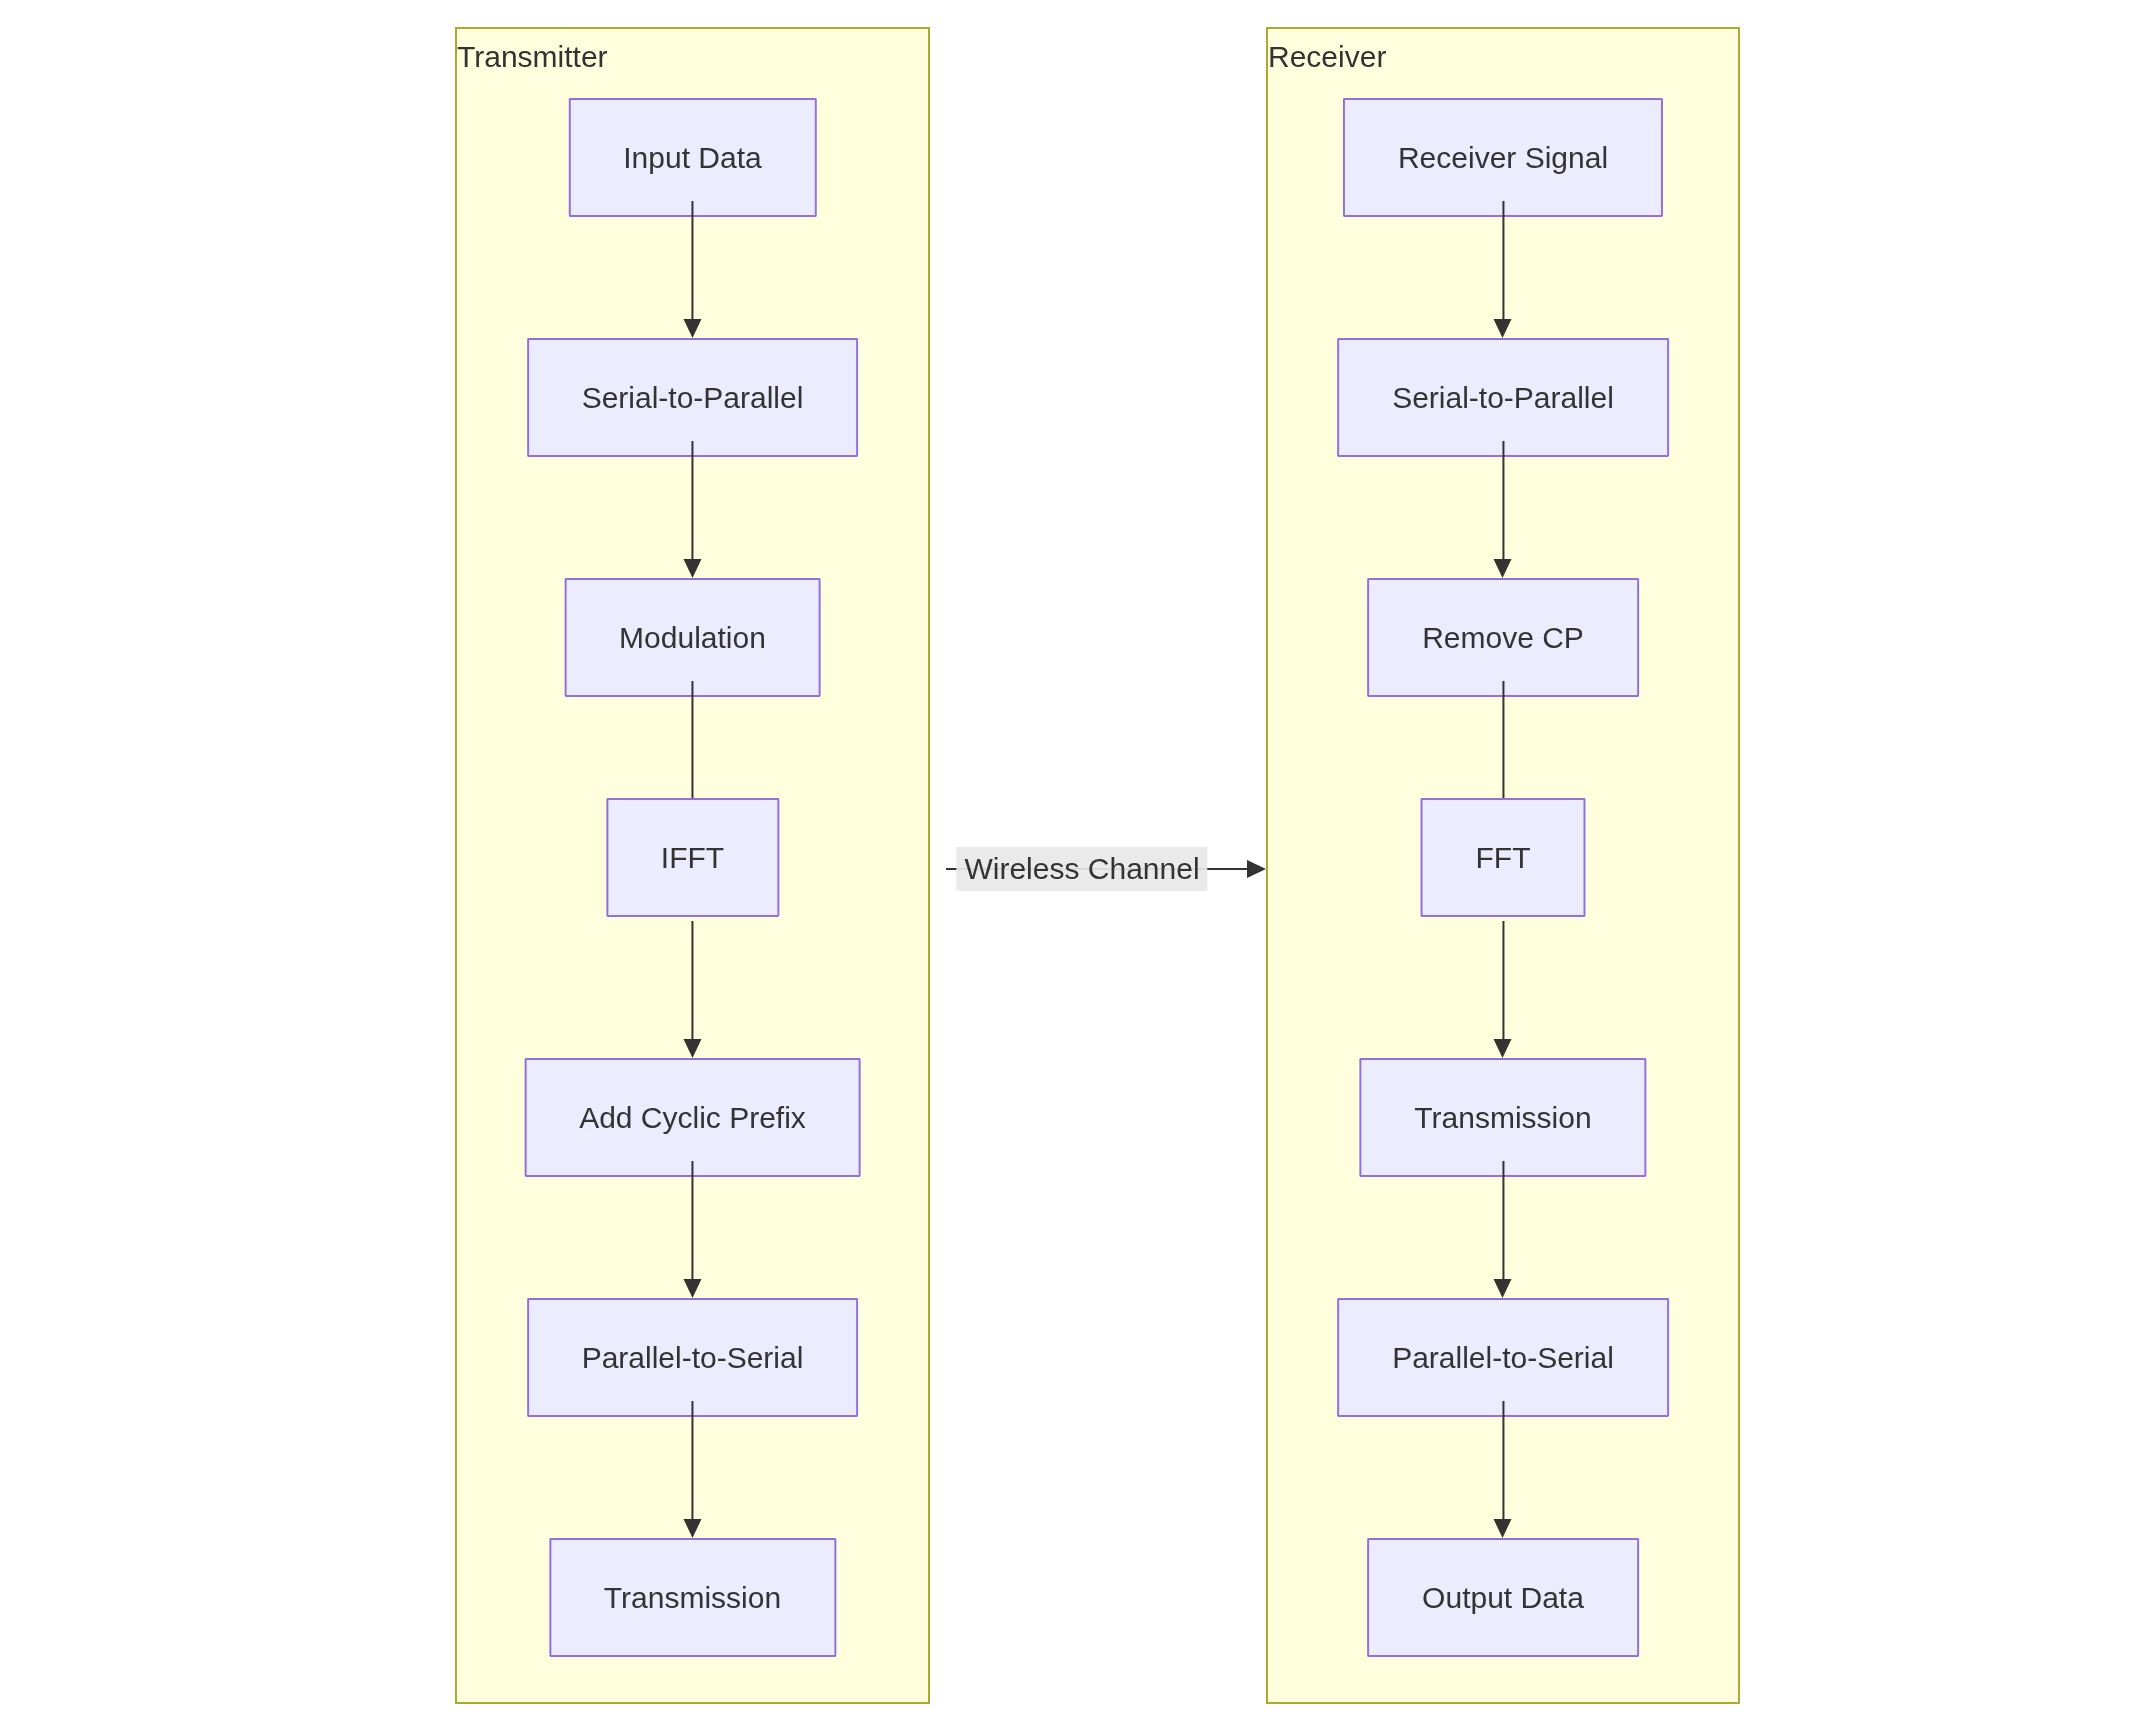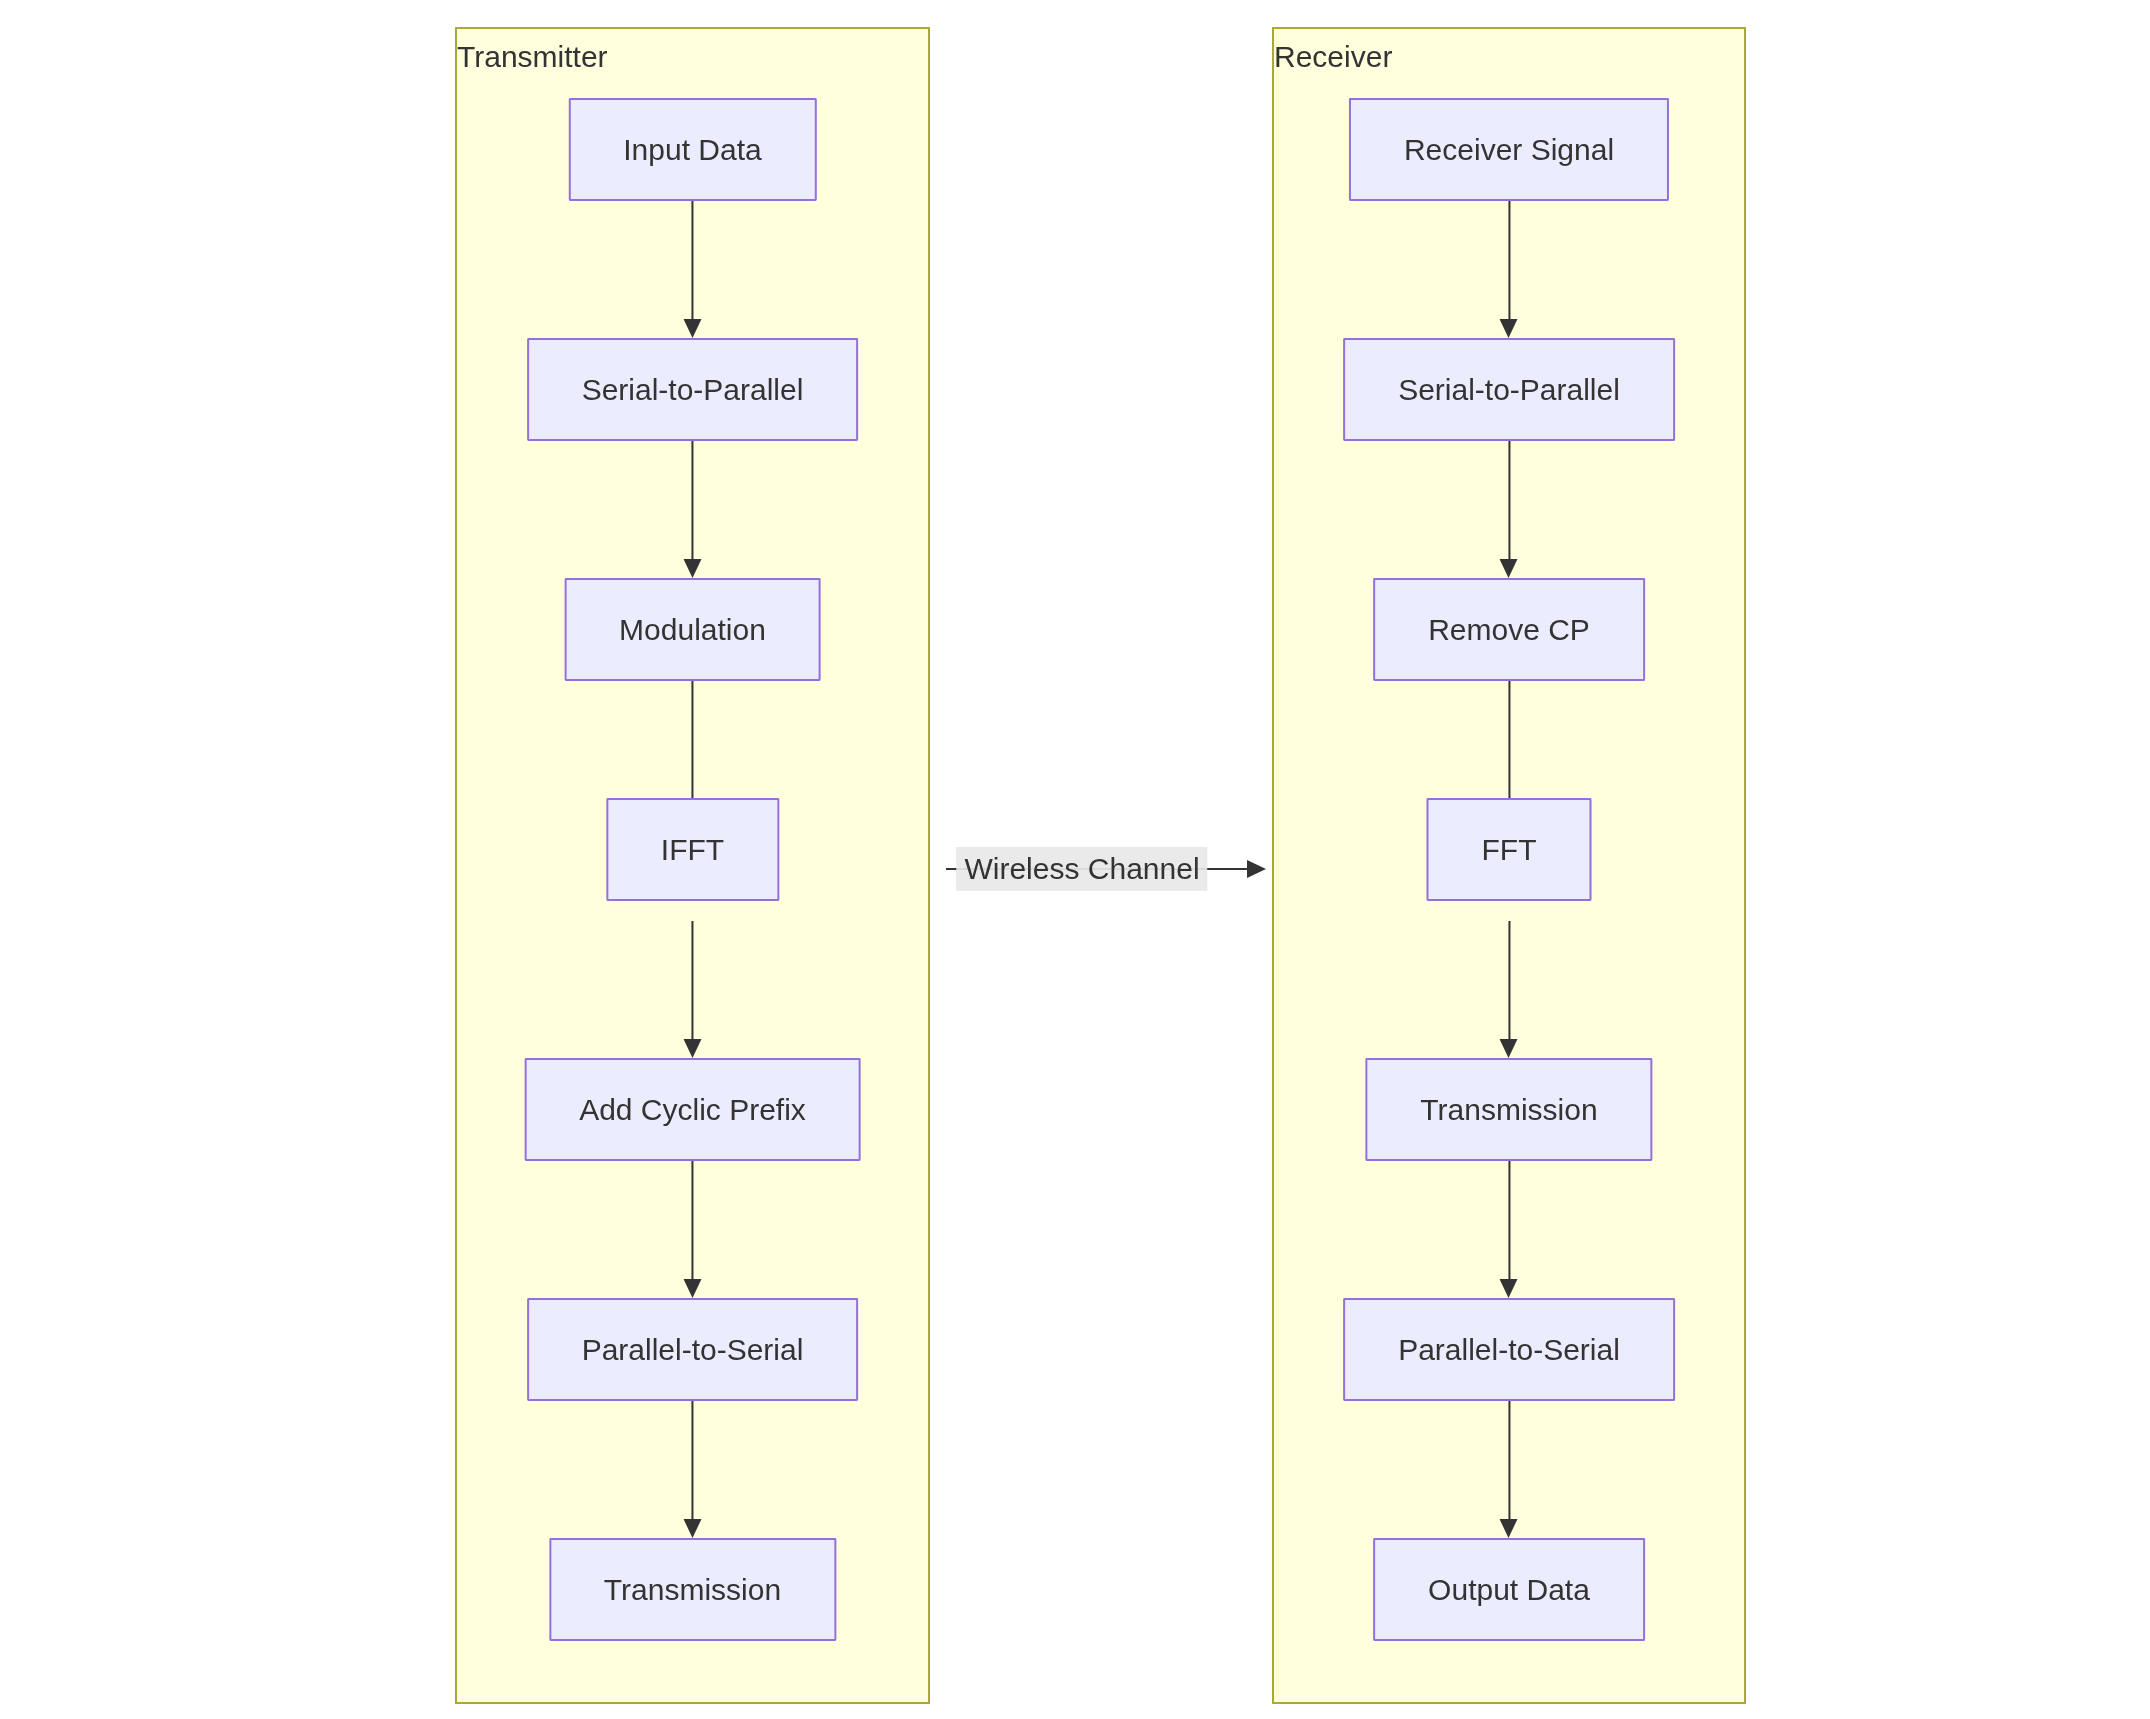--- a/index.html
+++ b/index.html
@@ -6,28 +6,28 @@
   body{
     width:2151px;height:1719px;position:relative;overflow:hidden;
     font-family:"Liberation Sans","DejaVu Sans",sans-serif;color:#333333;
   }
   .diagram{position:absolute;inset:0;}
   .subgraph{
     position:absolute;top:27px;height:1677px;box-sizing:border-box;
     background:#FFFFDE;border:2.1px solid #AAAA33;
   }
   .subgraph.tx{left:455px;width:475px;}
-  .subgraph.rx{left:1266px;width:474px;margin-left:6px;}
+  .subgraph.rx{left:1266px;width:474px;}
   .subgraph-title{
     position:absolute;top:9.6px;left:0;width:100%;text-align:left;
     font-size:30px;line-height:36px;color:#333333;white-space:nowrap;
   }
   .node{
     position:absolute;left:50%;transform:translateX(-50%);
-    height:103px;box-sizing:border-box;display:flex;align-items:center;justify-content:center;
+    height:119px;box-sizing:border-box;display:flex;align-items:center;justify-content:center;
     background:#ECECFF;border:2.1px solid #9370DB;border-radius:1.4px;
     font-size:30px;white-space:nowrap;padding:12px 53px;color:#333333;
   }
   .n1{top:69px}.n2{top:309px}.n3{top:549px}.n4{top:769px}
   .n5{top:1029px}.n6{top:1269px}.n7{top:1509px}
   .varrow{position:absolute;left:50%;transform:translateX(-50%);width:19px;height:137px;}
   .a1{top:172px}.a2{top:412px}.a3{top:652px}.a4{top:892px}.a5{top:1132px}.a6{top:1372px}
   .varrow .shaft{
     position:absolute;left:50%;top:0;transform:translateX(-50%);
     width:2.1px;height:120px;background:#333333;

